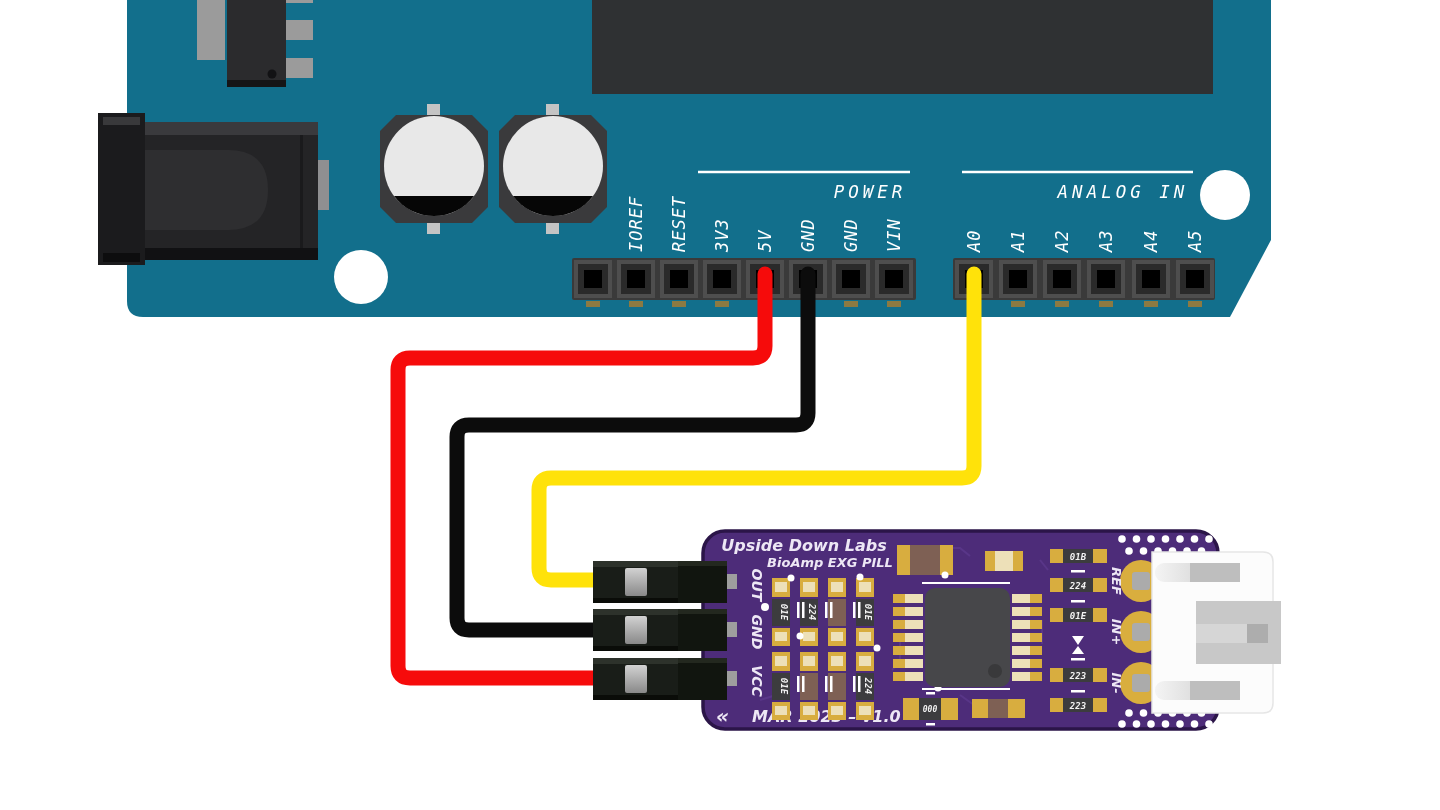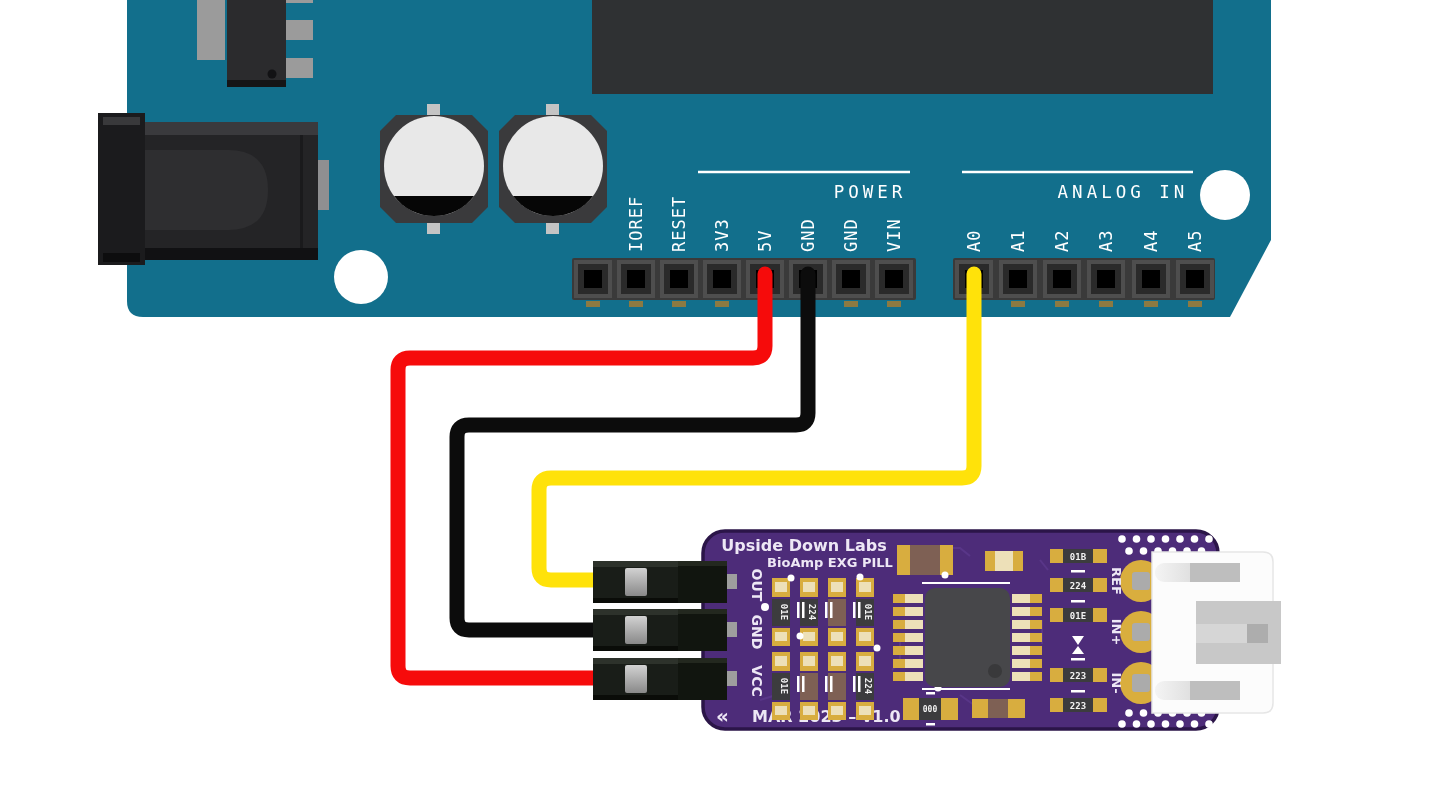--- a/index.html
+++ b/index.html
@@ -1,16 +1,16 @@
 <!DOCTYPE html>
 <html><head>
 <meta charset="utf-8">
 <style>
   html,body{margin:0;padding:0;background:#fff;}
-  .scene{position:relative;width:1440px;height:810px;background:#fff;overflow:hidden;}
+  .scene{position:relative;width:1440px;height:810px;background:#fff;overflow:hidden;font-style:italic;}
   svg{display:block;}
   .silk{font-family:"DejaVu Sans Mono",monospace;fill:#ffffff;}
   .silk-v{font-family:"DejaVu Sans Mono",monospace;fill:#ffffff;font-size:17px;letter-spacing:1px;}
   .pill-text{font-family:"DejaVu Sans",sans-serif;font-weight:bold;fill:#EDE7F5;}
   .smd-label{font-family:"DejaVu Sans Mono",monospace;font-weight:bold;fill:#F2F2F2;}
 </style>
 </head>
 <body>
 
 <div class="scene">

